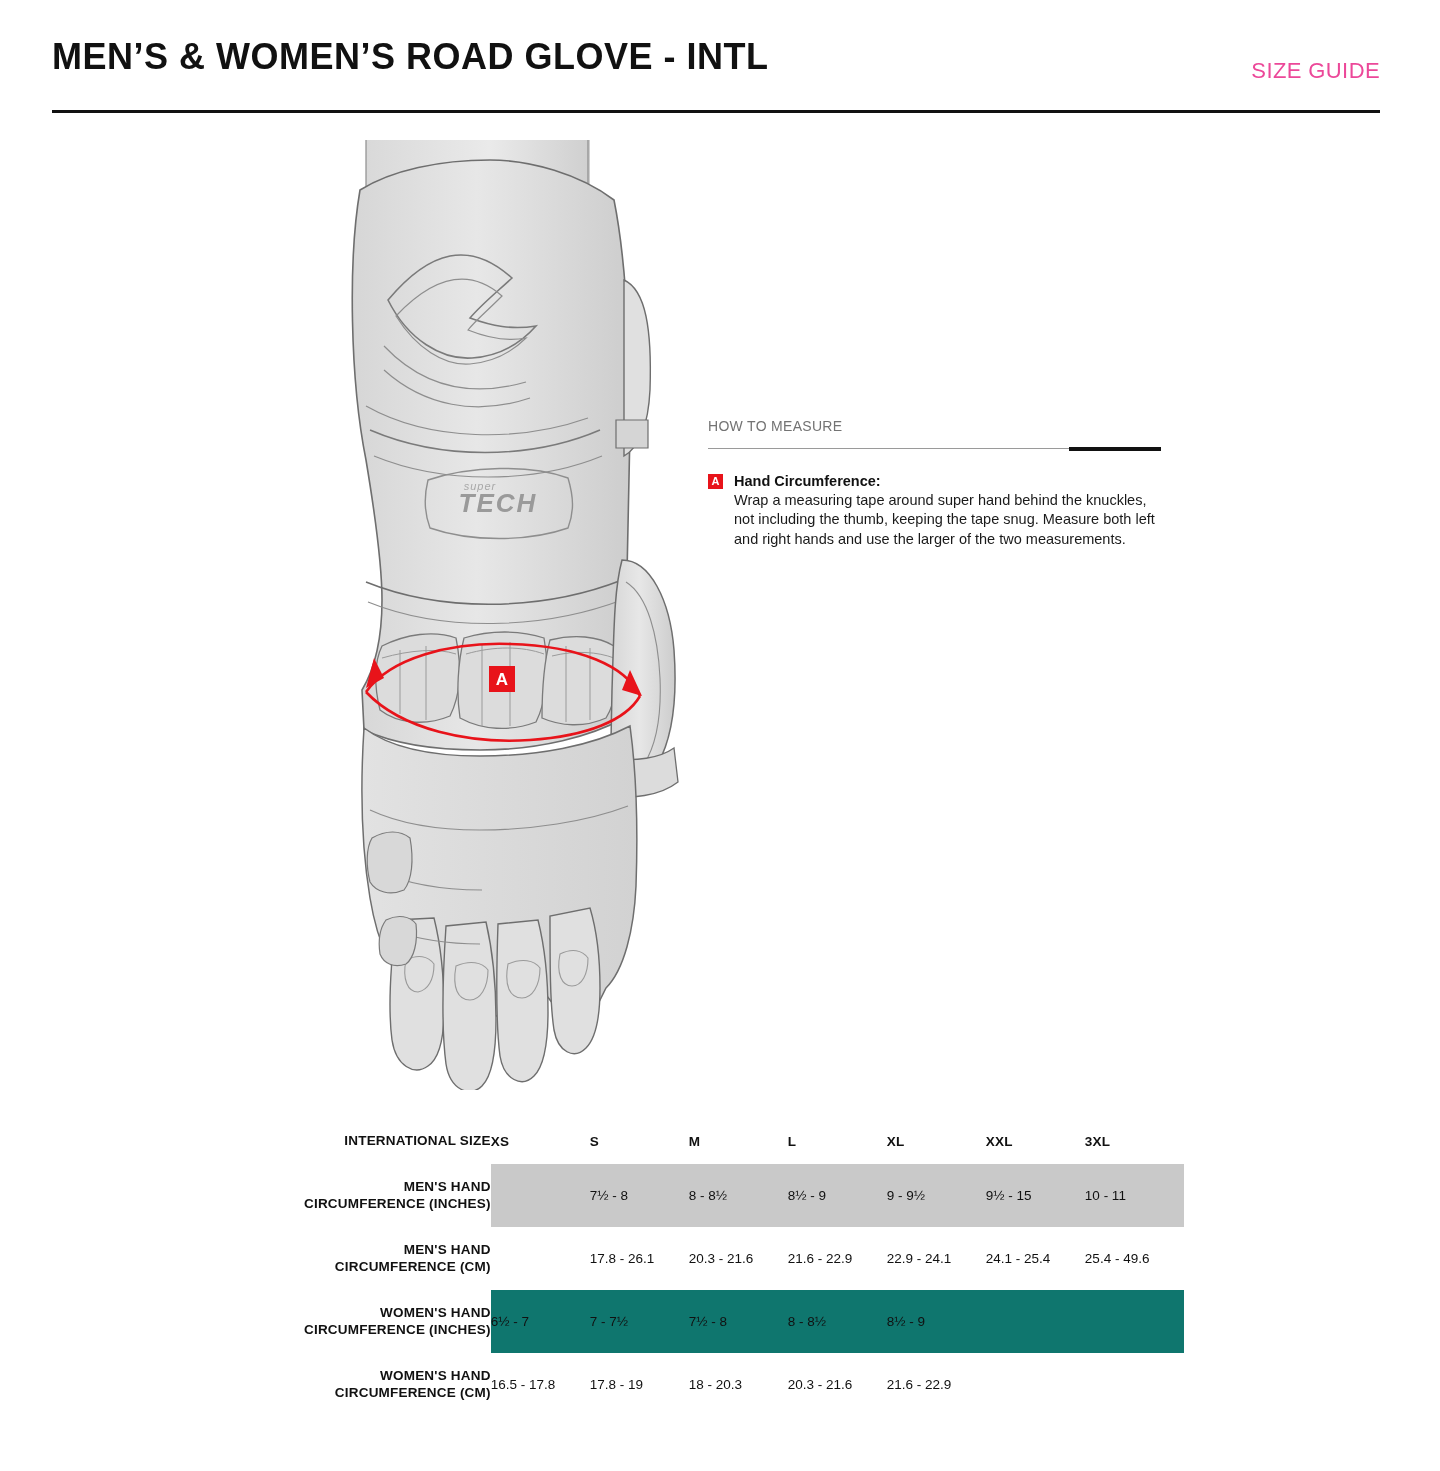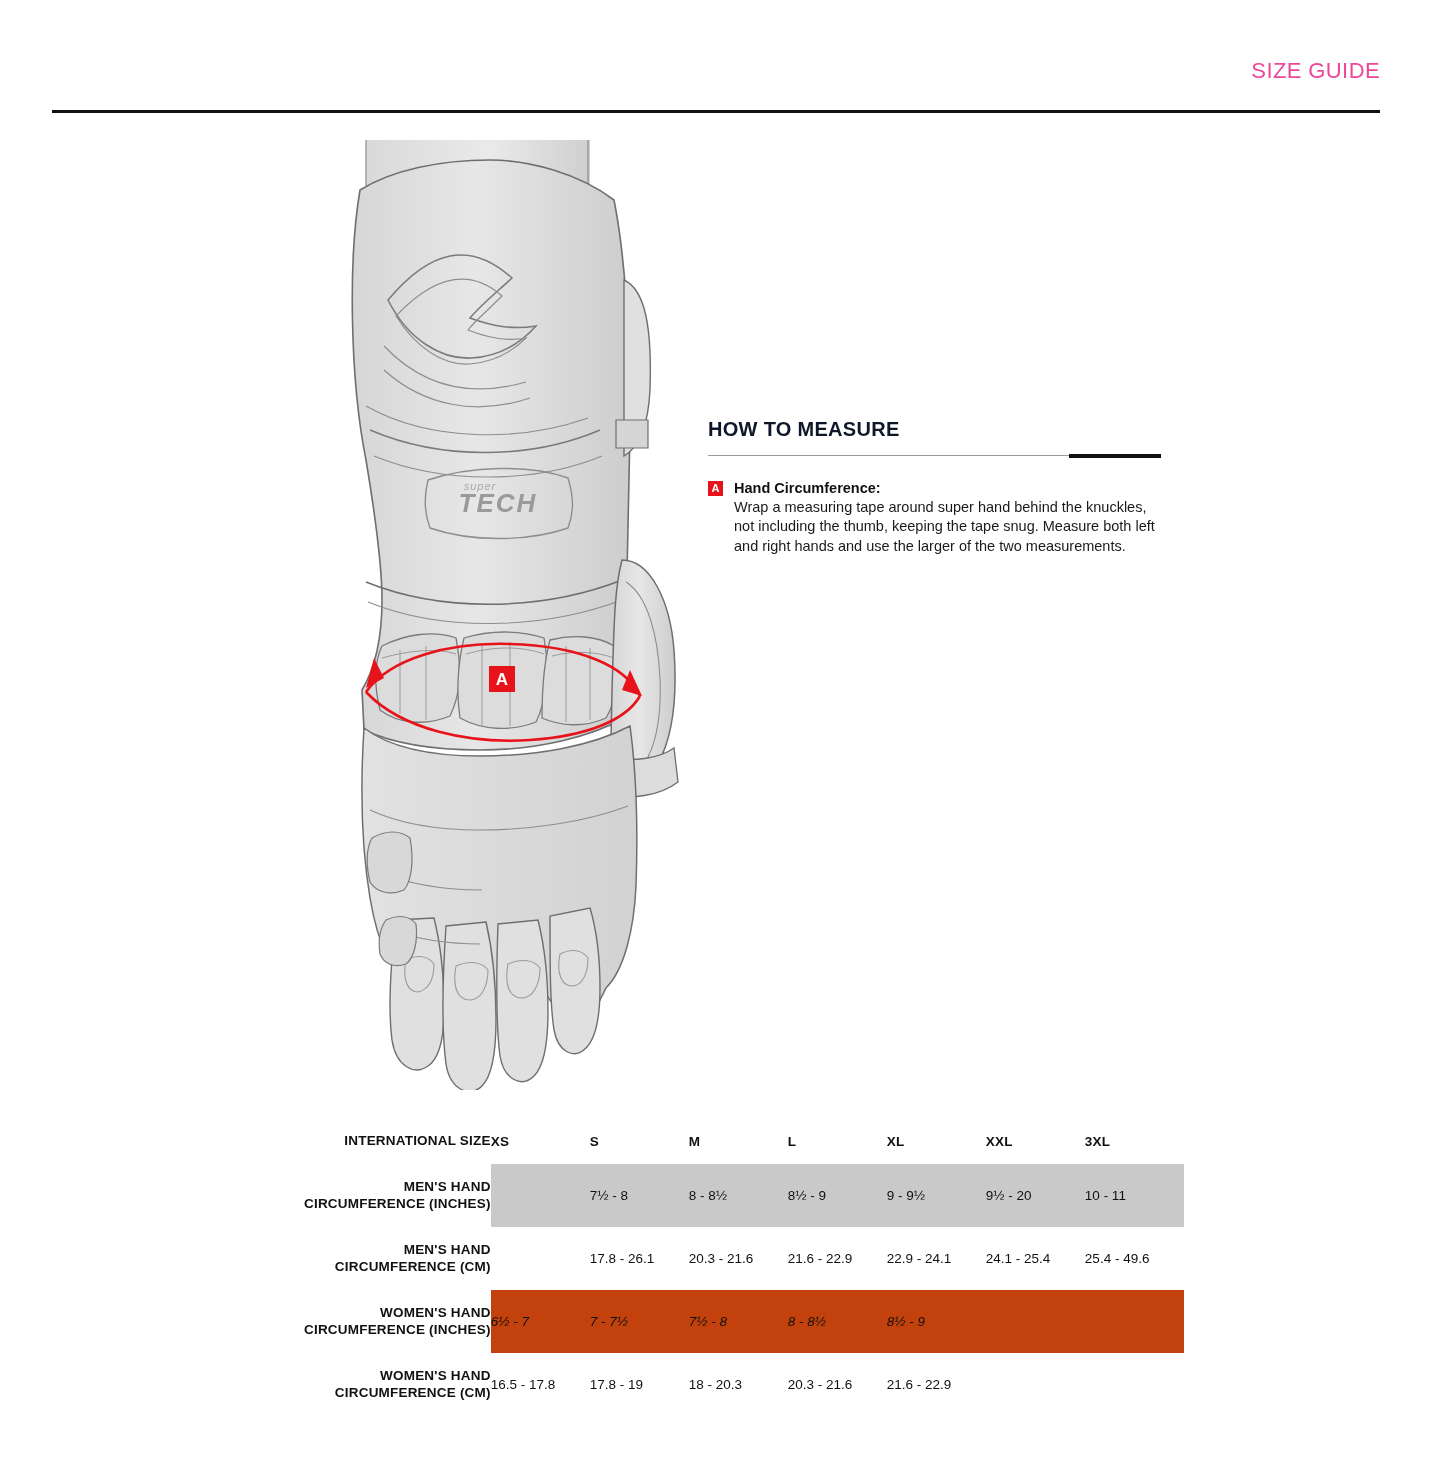--- a/index.html
+++ b/index.html
@@ -83,24 +83,24 @@
   }
 
   
   .howto {
     position: absolute;
     left: 708px;
     top: 418px;
     width: 460px;
   }
   .howto-title {
-    font-size: 20px;
-    font-weight: bold;
+    font-size: 14px;
+    font-weight: normal;
     letter-spacing: 0.3px;
-    color: #0f172a;
+    color: #737373;
     margin: 0 0 14px 0;
   }
   .howto-rule {
     position: relative;
     width: 453px;
     height: 1px;
     background: #9a9a9a;
     margin-bottom: 24px;
   }
   .howto-rule::after {
@@ -180,26 +180,27 @@
     font-weight: bold;
     font-size: 13.5px;
     letter-spacing: 0.2px;
   }
   .hdr-row .row-label {
     font-weight: bold;
   }
   .hdr-row td { height: 46px; }
   .data-row td { height: 63px; }
   .band-men-in td.cell { background: #c9c9c9; }
-  .band-women-in td.cell { background: #c2410c; font-style: italic; }
+  .band-women-in td.cell { background: #0f766e; }
 </style>
 </head>
 <body>
 
 <div class="header">
+  <div class="header-title">MEN’S &amp; WOMEN’S ROAD GLOVE - INTL</div>
   <div class="header-right">SIZE GUIDE</div>
   <div class="header-rule"></div>
 </div>
 
 <div class="illustration">
   <svg width="420" height="960" viewBox="0 0 420 960" xmlns="http://www.w3.org/2000/svg" aria-hidden="true">
     <defs>
       <linearGradient id="armG" x1="0" y1="0" x2="1" y2="0">
         <stop offset="0%" stop-color="#d9d9d9"></stop>
         <stop offset="55%" stop-color="#eaeaea"></stop>
@@ -347,21 +348,21 @@
     <tr class="data-row band-men-in">
       <td class="row-label">
         <span>MEN'S HAND</span><br>
         <span>CIRCUMFERENCE (INCHES)</span>
       </td>
       <td class="cell"></td>
       <td class="cell">7½ - 8</td>
       <td class="cell">8 - 8½</td>
       <td class="cell">8½ - 9</td>
       <td class="cell">9 - 9½</td>
-      <td class="cell">9½ - 20</td>
+      <td class="cell">9½ - 15</td>
       <td class="cell">10 - 11</td>
     </tr>
 
     <tr class="data-row">
       <td class="row-label">
         <span>MEN'S HAND</span><br>
         <span>CIRCUMFERENCE (CM)</span>
       </td>
       <td class="cell"></td>
       <td class="cell">17.8 - 26.1</td>

